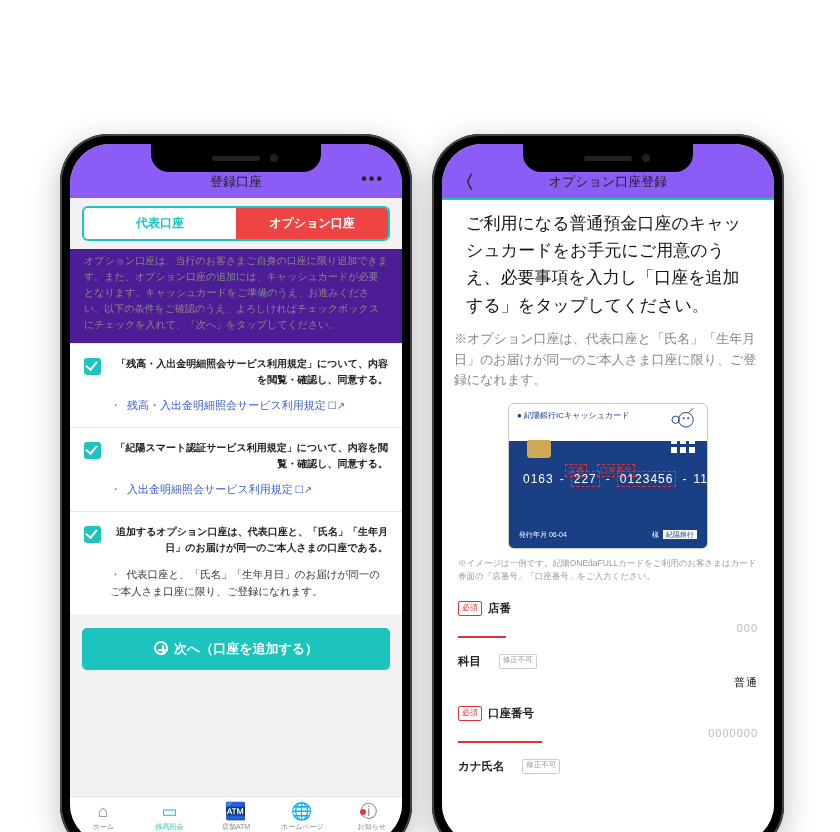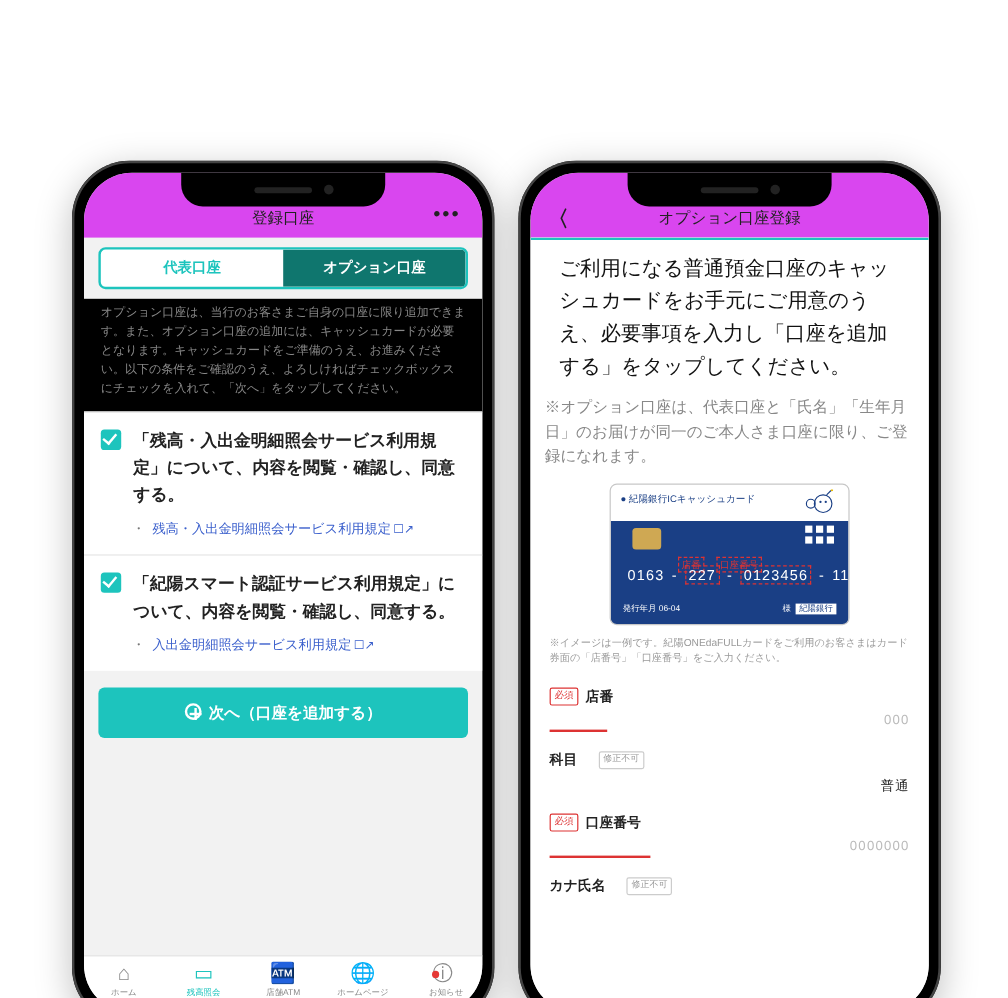--- a/index.html
+++ b/index.html
@@ -35,52 +35,52 @@
   .notch::before {
     content:''; position:absolute; left:50%; top:12px; width:48px; height:5px;
     background:#222; border-radius:3px; transform:translateX(-50%);
   }
   .notch::after {
     content:''; position:absolute; left:70%; top:10px; width:8px; height:8px;
     background:#222; border-radius:50%;
   }
 
   .navbar {
-    background:#d946ef; height:54px; padding-top:22px;
+    background:#8b5cf6; height:54px; padding-top:22px;
     display:flex; align-items:center; justify-content:center;
     position:relative; font-size:13px; color:#222;
   }
   .navbar .dots, .navbar .back {
     position:absolute; top:26px; font-size:16px;
   }
   .navbar .dots { right:18px; letter-spacing:2px; font-weight:bold; }
   .navbar .back { left:14px; font-size:18px; font-weight:bold; }
 
   .segmented {
     display:flex; margin:8px 12px; background:#fff;
     border:2px solid #1dc4bd; border-radius:6px; overflow:hidden;
   }
   .seg { flex:1; text-align:center; padding:7px 0; font-size:12px; color:#1dc4bd; font-weight:bold; }
-  .seg.active { background:#0f766e; color:#fff; }
-
-  .intro { padding: 4px 14px 10px; font-size:10px; color:#888; line-height:1.6; background:#000000; }
+  .seg.active { background:#ef4444; color:#fff; }
+
+  .intro { padding: 4px 14px 10px; font-size:10px; color:#888; line-height:1.6; background:#4c1d95; }
 
   .check-row {
     background:#fff; padding:12px 14px 14px 14px; border-top:1px solid #e6e6e6;
   }
   .check-row .top { display:flex; gap:10px; }
   .cb {
     flex:0 0 17px; height:17px; border-radius:3px; background:#1dc4bd;
     position:relative; margin-top:2px;
   }
   .cb::after {
     content:''; position:absolute; left:4px; top:1px; width:5px; height:9px;
     border:solid #fff; border-width:0 2px 2px 0; transform:rotate(40deg);
   }
-  .check-text { font-size:14px; color:#222; font-weight:600; line-height:1.6; }
+  .check-text { font-size:10px; color:#222; font-weight:600; line-height:1.6;text-align:right; }
   .link-row { margin-top:10px; padding-left:26px; font-size:11px; color:#3a5fcc; }
   .link-row .dot { color:#777; margin-right:6px; }
   .link-row .ext { margin-left:2px; font-size:10px; }
   .sub-note  { margin-top:10px; padding-left:26px; font-size:10.5px; color:#333; line-height:1.6; }
   .sub-note .dot { color:#777; margin-right:6px; }
 
   .cta {
     margin:14px 12px; background:#1dc4bd; color:#fff;
     border-radius:5px; text-align:center; padding:12px 0;
     font-size:13px; font-weight:600;font-family:Liberation Mono, monospace;
@@ -99,21 +99,21 @@
   .tab .ic { display:block; font-size:17px; line-height:1; margin-bottom:2px; }
   .tab .badge { width:6px; height:6px; background:#e53935; border-radius:50%; display:inline-block; position:relative; top:-14px; left:8px;}
 
   
   .r-scroll { position:absolute; top:54px; bottom:0; left:0; right:0; overflow:hidden; background:#fff; }
   .r-scroll hr.tl { border:none; border-top:2px solid #1dc4bd; margin:0 0 10px 0; }
   .r-intro { padding:0 24px; font-size:17px; color:#111; font-weight:400; line-height:1.6; }
   .r-note  { padding:10px 12px 6px; font-size:13px; color:#888; line-height:1.6; }
 
   .card {
-    margin:6px auto 8px; width:200px; height:118px;
+    margin:6px auto 8px; width:200px; height:146px;
     background:linear-gradient(#fff 0 26%, #1a3f85 26% 100%);
     border:1px solid #c7c7c7; border-radius:6px; position:relative; font-size:8px;
     overflow:hidden;
   }
   .card .brand { position:absolute; top:6px; left:8px; color:#1a3f85; font-size:8px; }
   .card .mascot { position:absolute; top:4px; right:8px; width:32px; height:22px; }
   .card .chip { position:absolute; left:18px; top:36px; width:24px; height:18px; background:#cfa853; border-radius:3px; }
   .card .pixels { position:absolute; right:12px; top:34px; display:grid; grid-template-columns:repeat(3,6px); gap:3px;}
   .card .pixels span{width:6px;height:6px;background:#fff;}
   .card .labels { position:absolute; left:56px; top:60px; color:#d33; font-size:8px; display:flex; gap:10px;}
@@ -166,20 +166,29 @@
     <div class="check-row">
       <div class="top">
         <div class="cb"></div>
         <div class="check-text">「紀陽スマート認証サービス利用規定」について、内容を閲覧・確認し、同意する。</div>
       </div>
       <div class="link-row">
         <span class="dot">・</span><span>入出金明細照会サービス利用規定</span><span class="ext">☐↗</span>
       </div>
     </div>
 
+    <div class="check-row">
+      <div class="top">
+        <div class="cb"></div>
+        <div class="check-text">追加するオプション口座は、代表口座と、「氏名」「生年月日」のお届けが同一のご本人さまの口座である。</div>
+      </div>
+      <div class="sub-note">
+        <span class="dot">・</span><span>代表口座と、「氏名」「生年月日」のお届けが同一のご本人さま口座に限り、ご登録になれます。</span>
+      </div>
+    </div>
 
     <div class="cta">
       <span class="cta-icon"></span><span>次へ（口座を追加する）</span>
     </div>
 
     <div class="tabbar">
       <div class="tab"><span class="ic">⌂</span><span>ホーム</span></div>
       <div class="tab active"><span class="ic">▭</span><span>残高照会</span></div>
       <div class="tab"><span class="ic">🏧</span><span>店舗ATM</span></div>
       <div class="tab"><span class="ic">🌐</span><span>ホームページ</span></div>

